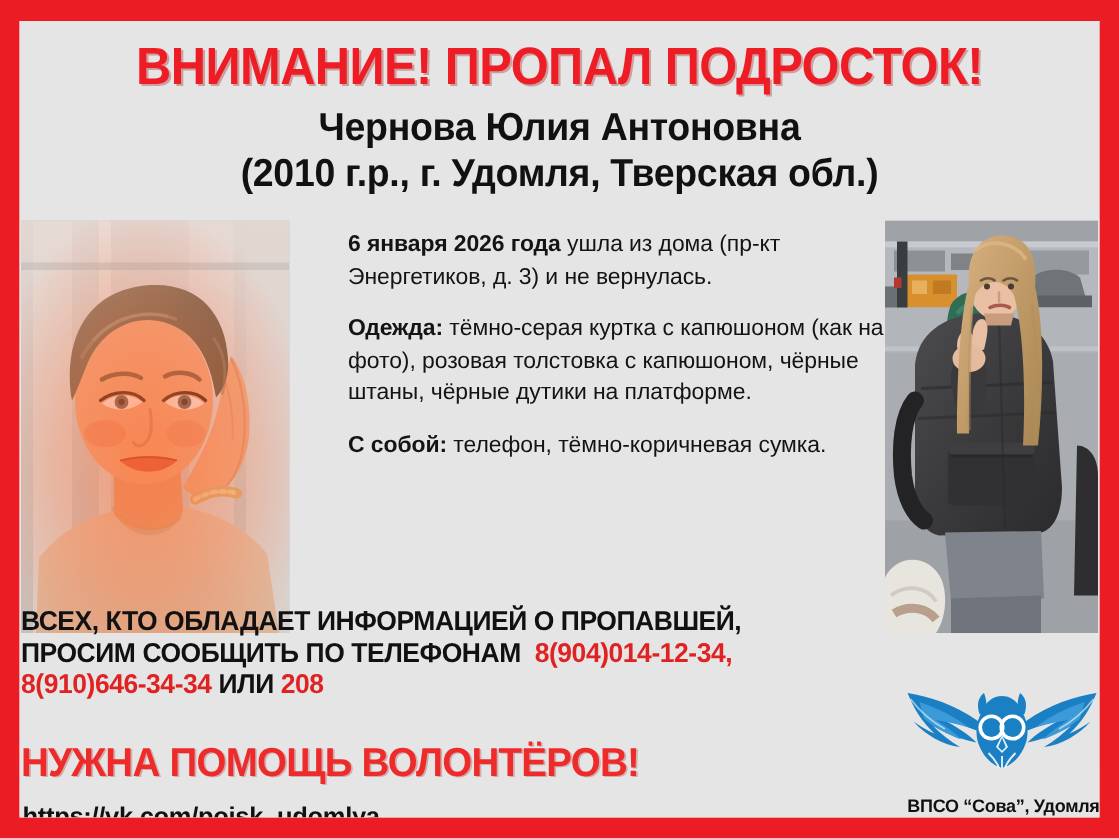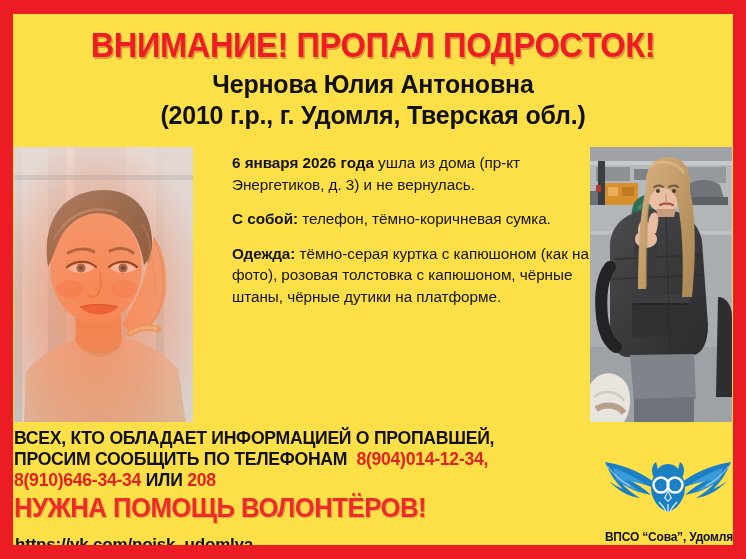--- a/index.html
+++ b/index.html
@@ -18,21 +18,21 @@
     border-bottom: 14px solid #ec1c24;
     border-left: 13px solid #ec1c24;
     border-right: 13px solid #ec1c24;
     overflow: hidden;
     font-family: "Liberation Sans", sans-serif;
   }
   #inner {
     position: relative;
     width: 720px;
     height: 531px;
-    background: #fde047;
+    background: #e5e5e5;
     overflow: hidden;
   }
 
   
   .headline {
     position: absolute;
     left: 0;
     top: 12px;
     width: 720px;
     text-align: center;
@@ -110,21 +110,21 @@
     margin-left: 29px;
   }
   #details p { margin: 0 0 13px 0; }
   #details p:last-child { margin-bottom: 0; }
   #details b { font-weight: bold; }
 
   
   #cta {
     position: absolute;
     left: 1px;
-    top: 414px;
+    top: 390px;
     width: 560px;
   }
   .cta-line {
     font-size: 18.2px;
     line-height: 21px;
     font-weight: bold;
     color: #111111;
     letter-spacing: -0.3px;
     transform: scaleX(0.97);
     transform-origin: left top;
@@ -262,22 +262,22 @@
 
         <path d="M66 196 C78 208 96 208 106 198" stroke="#cfae7a" stroke-width="1.8" fill="none" opacity="0.85"></path>
 
         <rect x="0" y="0" width="179" height="275" fill="url(#warmL)"></rect>
         <rect x="0" y="0" width="179" height="275" fill="#ff4500" opacity="0.07"></rect>
       </svg>
     </div>
 
     <div id="details">
       <p><b>6 января 2026 года</b><span> ушла из дома (пр-кт Энергетиков, д. 3) и не вернулась.</span></p>
+      <p><b>Одежда:</b><span> тёмно-серая куртка с капюшоном (как на фото), розовая толстовка с капюшоном, чёрные штаны, чёрные дутики на платформе.</span></p>
       <p><b>С собой:</b><span> телефон, тёмно-коричневая сумка.</span></p>
-      <p><b>Одежда:</b><span> тёмно-серая куртка с капюшоном (как на фото), розовая толстовка с капюшоном, чёрные штаны, чёрные дутики на платформе.</span></p>
     </div>
 
     <div class="photo" id="photo-right">
       <svg viewBox="0 0 142 275" preserveAspectRatio="none" aria-hidden="true">
         <defs>
           <linearGradient id="skyR" x1="0" y1="0" x2="0" y2="1">
             <stop offset="0%" stop-color="#b9bcc0"></stop>
             <stop offset="100%" stop-color="#a3a7ab"></stop>
           </linearGradient>
           <linearGradient id="jacketR" x1="0" y1="0" x2="1" y2="1">

